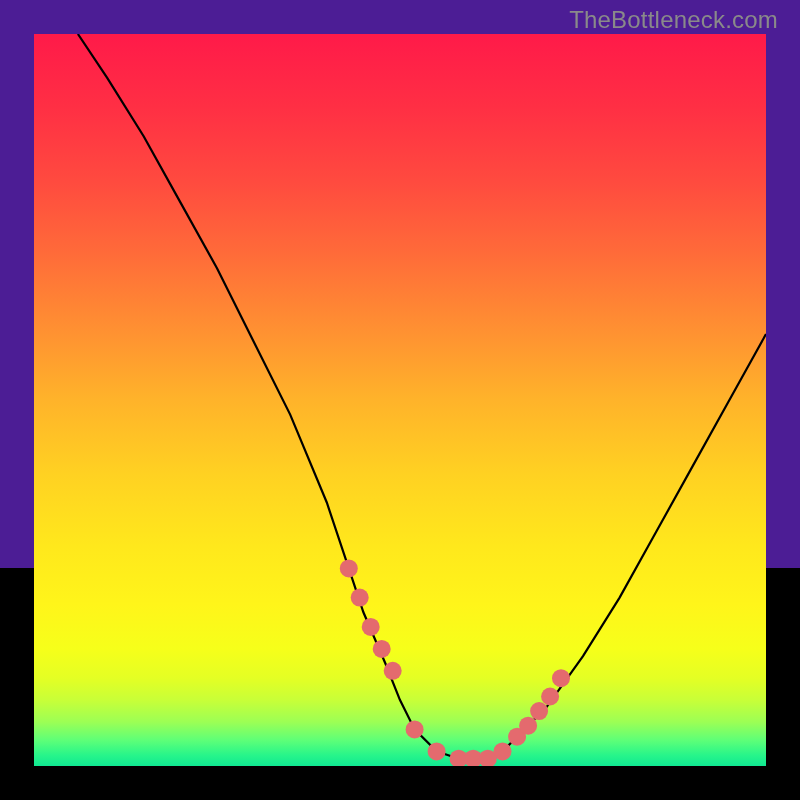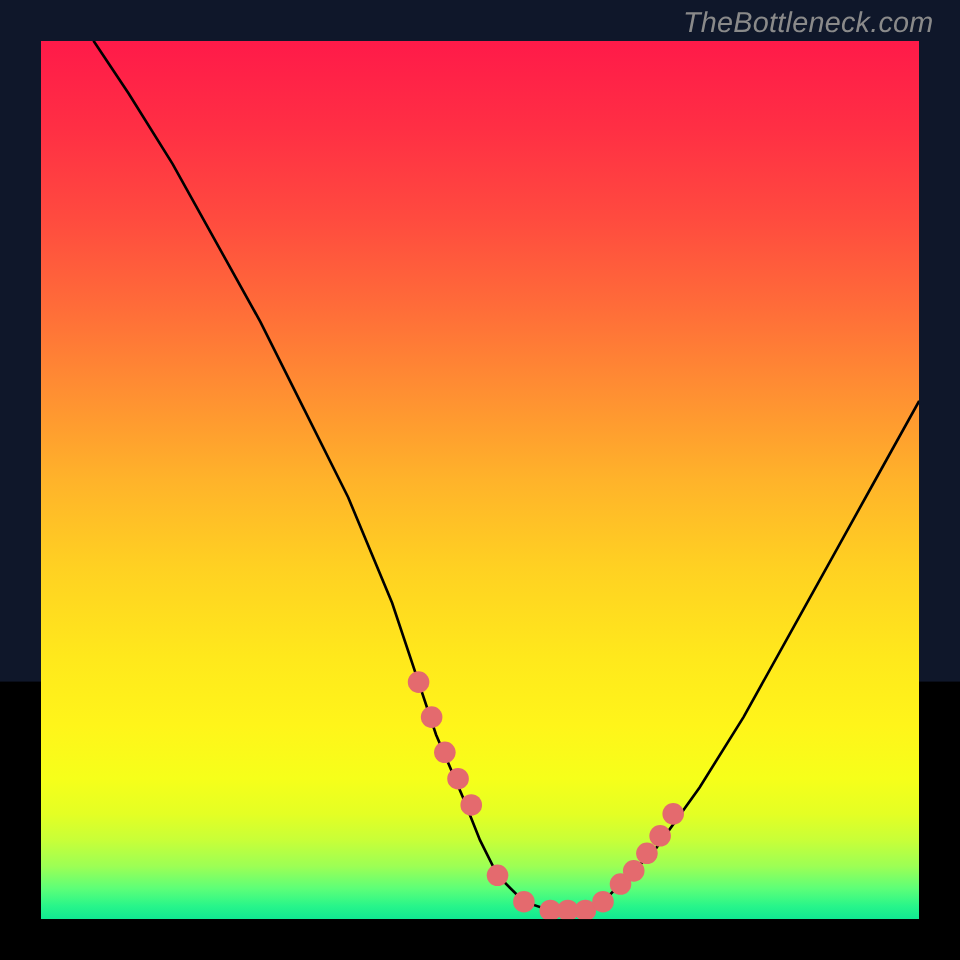--- a/index.html
+++ b/index.html
@@ -10,22 +10,21 @@
     background: #000;
     overflow: hidden;
     font-family: Arial, Helvetica, sans-serif;
   }
   .frame {
     position: absolute;
     left: 0;
     top: 0;
     width: 800px;
     height: 568px;
-    background: #0f172a;
-    font-style: italic;
+    background: #4c1d95;
   }
   .plot-area {
     position: absolute;
     left: 34px;
     top: 34px;
     width: 732px;
     height: 732px;
     overflow: hidden;
   }
   .gradient-bg {

